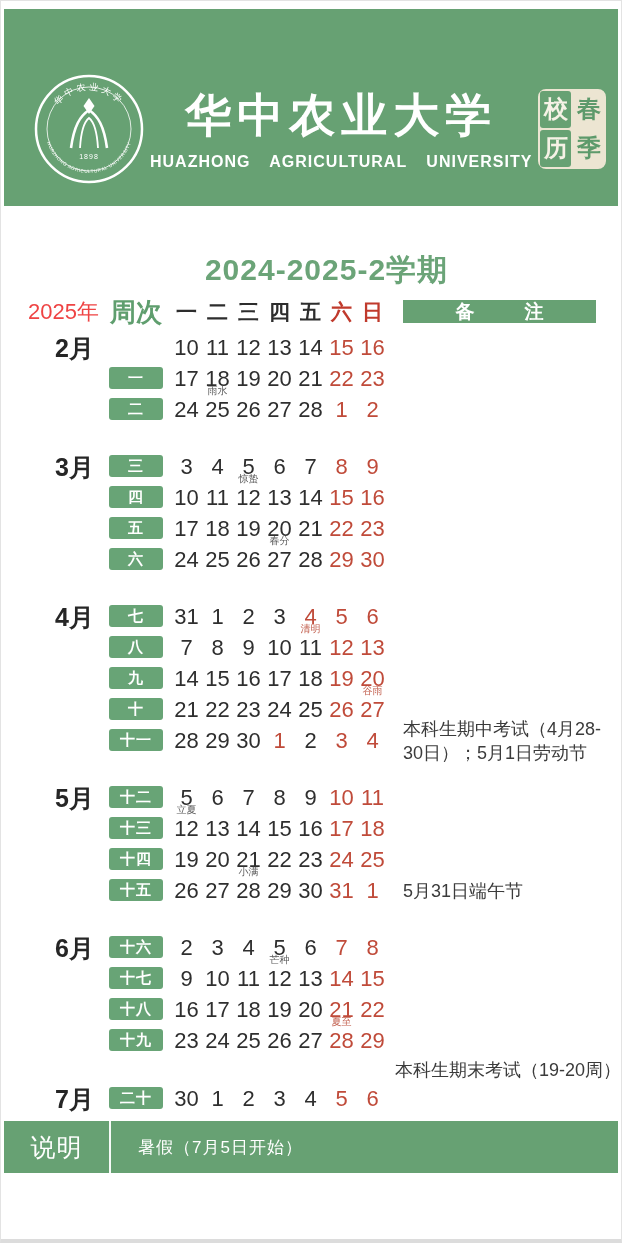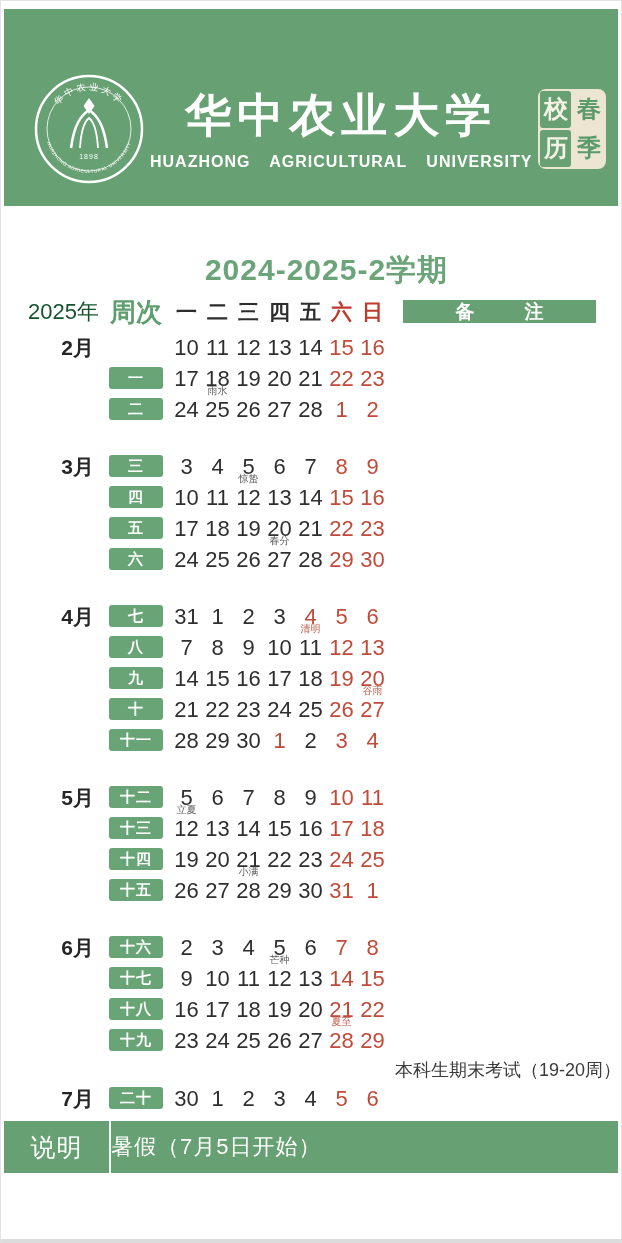--- a/index.html
+++ b/index.html
@@ -40,23 +40,23 @@
     margin:47px 0 0 0;text-align:center;font-size:30px;font-weight:600;
     color:#6ba478;letter-spacing:1px;line-height:34px;padding-left:31px;
   }
   
   .cal{margin:10px 0 0 3px;}
   .row{display:flex;height:31px;position:relative;}
   .row.gap{margin-top:26px;}
   .row.remark-only{height:27px;gap:21px;}
   .hrow{display:flex;height:30px;margin-bottom:6px;}
   .c-month{width:97px;box-sizing:border-box;text-align:right;padding-right:7px;
-    font-size:21px;font-weight:700;color:#262626;line-height:30px;}
+    font-size:25px;font-weight:700;color:#262626;line-height:30px;}
   .h-year{width:97px;box-sizing:border-box;text-align:right;padding-right:2px;
-    font-size:22px;color:#14532d;line-height:30px;}
+    font-size:22px;color:#ef4444;line-height:30px;}
   .c-week{width:70px;display:flex;align-items:flex-start;justify-content:center;}
   .h-week{width:70px;text-align:center;font-size:26px;font-weight:700;color:#5f9e6e;line-height:30px;}
   .week-badge{
     width:54px;height:22px;margin-top:3px;background:#68a476;border-radius:3px;
     color:#ffffff;font-size:15px;font-weight:700;
     display:flex;align-items:center;justify-content:center;letter-spacing:1px;
   }
   .c-day{width:31px;text-align:center;position:relative;font-size:22px;
     color:#2f2f2f;line-height:29px;}
   .c-day.red{color:#c04b3a;}
@@ -82,22 +82,22 @@
   
   .footer{
     margin:6px 3px 0 3px;height:52px;background:#67a173;display:flex;align-items:stretch;
   }
   .footer-left{
     width:105px;border-right:2px solid rgba(255,255,255,0.95);
     display:flex;align-items:center;justify-content:center;
     color:#ffffff;font-size:25px;letter-spacing:1px;
   }
   .footer-note{
-    flex:1;display:flex;align-items:center;
-    color:#ffffff;font-size:22px;letter-spacing:1px;
+    flex:1;display:flex;align-items:center;padding-left:27px;
+    color:#ffffff;font-size:17px;letter-spacing:1px;
   }
 </style>
 </head>
 <body>
 
 <header class="banner">
   <svg class="logo" viewBox="0 0 110 110" aria-hidden="true">
     <defs>
       <path id="arc-top" d="M 16,55 A 39,39 0 0 1 94,55" fill="none"></path>
       <path id="arc-bottom" d="M 11,55 A 44,44 0 0 0 99,55" fill="none"></path>
@@ -309,20 +309,21 @@
         <div class="c-week">
           <span class="week-badge">十一</span>
         </div>
         <div class="c-day"><span>28</span></div>
         <div class="c-day"><span>29</span></div>
         <div class="c-day"><span>30</span></div>
         <div class="c-day red"><span>1</span></div>
         <div class="c-day"><span>2</span></div>
         <div class="c-day red"><span>3</span></div>
         <div class="c-day red"><span>4</span></div>
+        <div class="c-remark wrap-up">本科生期中考试（4月28-30日）；5月1日劳动节</div>
       </div>
       <div class="row gap">
         <div class="c-month">5月</div>
         <div class="c-week">
           <span class="week-badge">十二</span>
         </div>
         <div class="c-day"><span>5</span><span class="term">立夏</span></div>
         <div class="c-day"><span>6</span></div>
         <div class="c-day"><span>7</span></div>
         <div class="c-day"><span>8</span></div>
@@ -364,20 +365,21 @@
         <div class="c-week">
           <span class="week-badge">十五</span>
         </div>
         <div class="c-day"><span>26</span></div>
         <div class="c-day"><span>27</span></div>
         <div class="c-day"><span>28</span></div>
         <div class="c-day"><span>29</span></div>
         <div class="c-day"><span>30</span></div>
         <div class="c-day red"><span>31</span></div>
         <div class="c-day red"><span>1</span></div>
+        <div class="c-remark">5月31日端午节</div>
       </div>
       <div class="row gap">
         <div class="c-month">6月</div>
         <div class="c-week">
           <span class="week-badge">十六</span>
         </div>
         <div class="c-day"><span>2</span></div>
         <div class="c-day"><span>3</span></div>
         <div class="c-day"><span>4</span></div>
         <div class="c-day"><span>5</span><span class="term">芒种</span></div>

